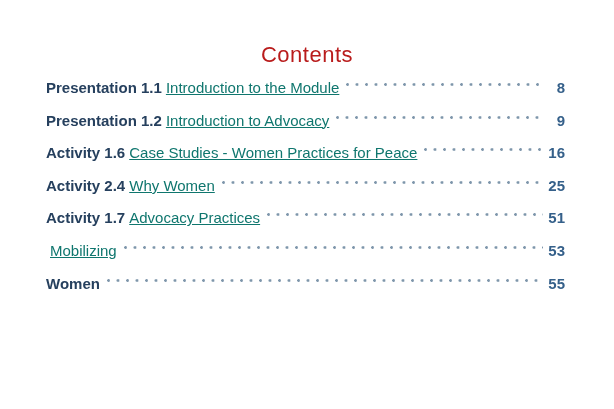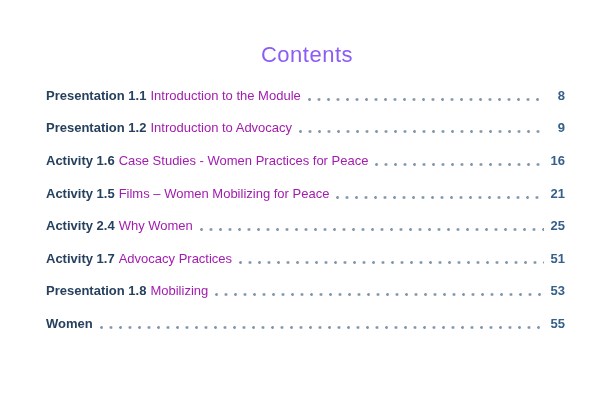--- a/index.html
+++ b/index.html
@@ -16,41 +16,42 @@
     font-family: "Liberation Sans", sans-serif;
   }
   .heading {
     margin: 0;
     padding-top: 41px;
     text-align: center;
     font-size: 22px;
     line-height: 28px;
     font-weight: 400;
     letter-spacing: 0.5px;
-    color: #8b5cf6;
+    color: #b91c1c;
   }
   .toc {
     margin: 10px 49px 0 46px;
   }
   .toc-row {
     display: flex;
-    align-items: center;
+    align-items: flex-start;
     height: 32.6px;
-    font-size: 13px;
+    font-size: 15px;
     cursor: pointer;
   }
   .toc-label {
     font-weight: bold;
     color: #26405e;
     white-space: nowrap;
   }
   .toc-title {
     margin-left: 4px;
-    color: #a21caf;
+    color: #0f766e;
     white-space: nowrap;
+    text-decoration: underline;
   }
   .toc-title:empty { display: none; }
   .toc-leader {
     flex: 1 1 auto;
     height: 3px;
     position: relative;
     top: 4px;
     margin: 0 5px 0 7px;
     background-image: radial-gradient(circle at 1.5px 1.5px, #7e96ab 1.15px, rgba(0,0,0,0) 1.6px);
     background-size: 9.5px 3px;
@@ -86,43 +87,36 @@
   </div>
 
 
   <div class="toc-row">
     <span class="toc-label">Activity 1.6</span>
     <span class="toc-title">Case Studies - Women Practices for Peace</span>
     <span class="toc-leader"></span>
     <span class="toc-page">16</span>
   </div>
 
-  <div class="toc-row">
-    <span class="toc-label">Activity 1.5</span>
-    <span class="toc-title">Films – Women Mobilizing for Peace</span>
-    <span class="toc-leader"></span>
-    <span class="toc-page">21</span>
-  </div>
 
   <div class="toc-row">
     <span class="toc-label">Activity 2.4</span>
     <span class="toc-title">Why Women</span>
     <span class="toc-leader"></span>
     <span class="toc-page">25</span>
   </div>
 
   <div class="toc-row">
     <span class="toc-label">Activity 1.7</span>
     <span class="toc-title">Advocacy Practices</span>
     <span class="toc-leader"></span>
     <span class="toc-page">51</span>
   </div>
 
   <div class="toc-row">
-    <span class="toc-label">Presentation 1.8</span>
     <span class="toc-title">Mobilizing</span>
     <span class="toc-leader"></span>
     <span class="toc-page">53</span>
   </div>
 
   <div class="toc-row">
     <span class="toc-label">Women</span>
 
     <span class="toc-leader"></span>
     <span class="toc-page">55</span>

